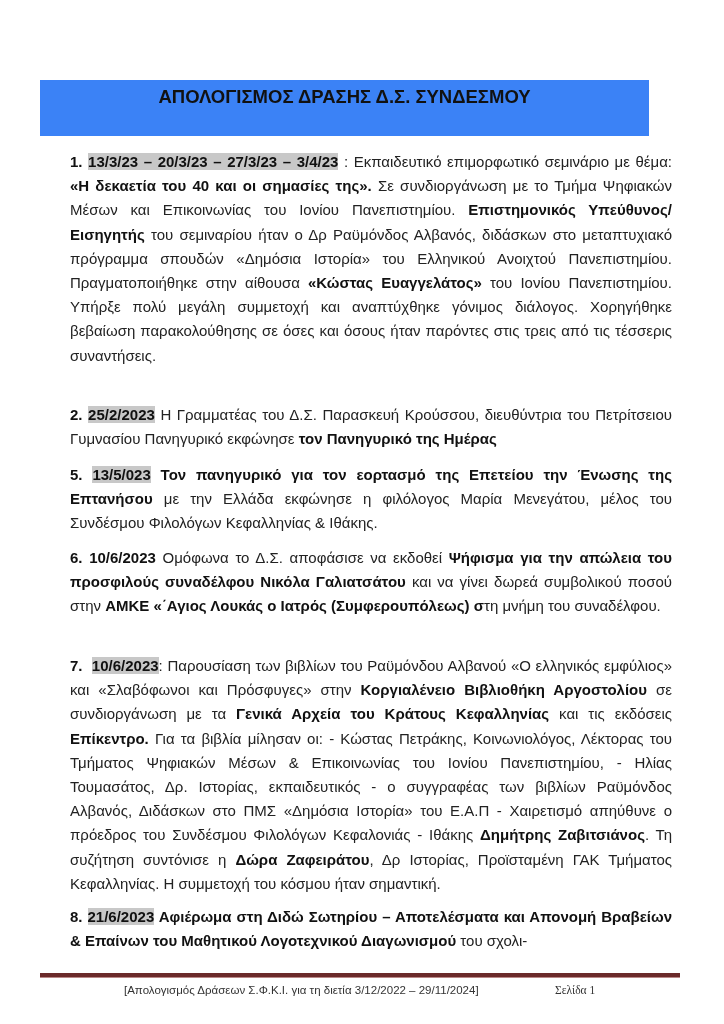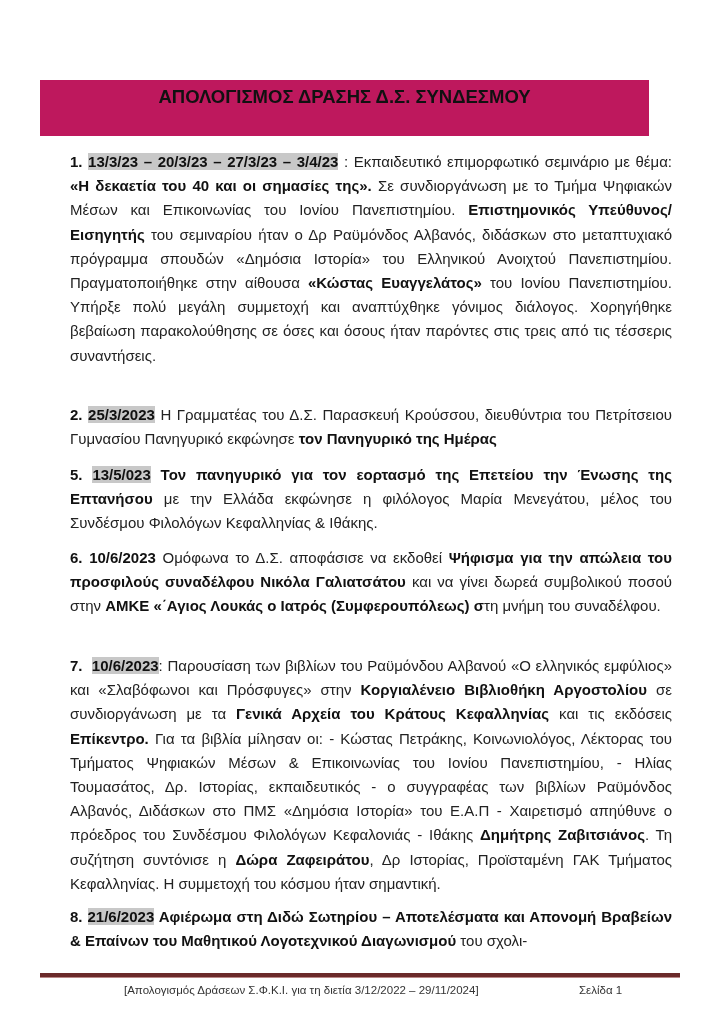--- a/index.html
+++ b/index.html
@@ -14,21 +14,21 @@
       overflow: hidden;
       font-family: "Liberation Sans", "DejaVu Sans", sans-serif;
       color: #1a1a1a;
     }
     .title-box {
       position: absolute;
       left: 40px;
       top: 80px;
       width: 609px;
       height: 56px;
-      background: #be185d;
+      background: #3b82f6;
       text-align: center;
       font-weight: bold;
       font-size: 18.5px;
       line-height: 25px;
       padding-top: 4px;
       box-sizing: border-box;
       color: #111;
       letter-spacing: 0px;
     }
     .item {
@@ -59,38 +59,39 @@
       width: 724px;
       font-size: 11.5px;
       color: #333;
     }
     .footer .ft-text {
       position: absolute;
       left: 124px;
     }
     .footer .ft-page {
       position: absolute;
-      left: 579px;
+      left: 555px;
+      font-family: Liberation Serif, serif;
     }
   </style>
 </head>
 <body>
 
 <div class="title-box">
   <div>ΑΠΟΛΟΓΙΣΜΟΣ ΔΡΑΣΗΣ Δ.Σ. ΣΥΝΔΕΣΜΟΥ</div>
 </div>
 
 <div class="item" style="top:150px;">
   <span class="num">1.</span>
   <b class="hl">13/3/23 – 20/3/23 – 27/3/23 – 3/4/23</b><span> : Εκπαιδευτικό επιμορφωτικό σεμινάριο με θέμα: </span><b>«Η δεκαετία του 40 και οι σημασίες της».</b><span> Σε συνδιοργάνωση με το  Τμήμα Ψηφιακών Μέσων και Επικοινωνίας του Ιονίου Πανεπιστημίου. </span><b>Επιστημονικός Υπεύθυνος/Εισηγητής</b><span> του σεμιναρίου ήταν ο Δρ Ραϋμόνδος Αλβανός, διδάσκων στο μεταπτυχιακό πρόγραμμα σπουδών «Δημόσια Ιστορία» του Ελληνικού Ανοιχτού Πανεπιστημίου. Πραγματοποιήθηκε στην  αίθουσα </span><b>«Κώστας Ευαγγελάτος»</b><span> του Ιονίου Πανεπιστημίου.  Υπήρξε πολύ μεγάλη συμμετοχή και αναπτύχθηκε γόνιμος διάλογος. Χορηγήθηκε βεβαίωση παρακολούθησης σε όσες και όσους ήταν παρόντες στις τρεις από τις τέσσερις συναντήσεις.</span>
 </div>
 
 <div class="item" style="top:403px;">
   <span class="num">2.</span>
-  <b class="hl">25/3/2023</b><span>   Η Γραμματέας του Δ.Σ. Παρασκευή Κρούσσου, διευθύντρια του Πετρίτσειου Γυμνασίου Πανηγυρικό εκφώνησε </span><b>τον Πανηγυρικό της Ημέρας</b>
+  <b class="hl">25/2/2023</b><span>   Η Γραμματέας του Δ.Σ. Παρασκευή Κρούσσου, διευθύντρια του Πετρίτσειου Γυμνασίου Πανηγυρικό εκφώνησε </span><b>τον Πανηγυρικό της Ημέρας</b>
 </div>
 
 <div class="item" style="top:463px;">
   <span class="num">5.</span>
   <b class="hl">13/5/023</b><b> Τον πανηγυρικό για τον εορτασμό της Επετείου την Ένωσης της Επτανήσου</b><span> με την Ελλάδα εκφώνησε η φιλόλογος Μαρία Μενεγάτου, μέλος του Συνδέσμου Φιλολόγων Κεφαλληνίας &amp; Ιθάκης.</span>
 </div>
 
 <div class="item" style="top:546px;">
   <span class="num">6.</span>
   <b>10/6/2023</b><span> Ομόφωνα το Δ.Σ. αποφάσισε να εκδοθεί </span><b>Ψήφισμα για την απώλεια του προσφιλούς συναδέλφου Νικόλα Γαλιατσάτου</b><span> και να γίνει δωρεά συμβολικού ποσού στην </span><b>ΑΜΚΕ  «΄Αγιος Λουκάς ο Ιατρός (Συμφερουπόλεως) σ</b><span>τη μνήμη του συναδέλφου.</span>

